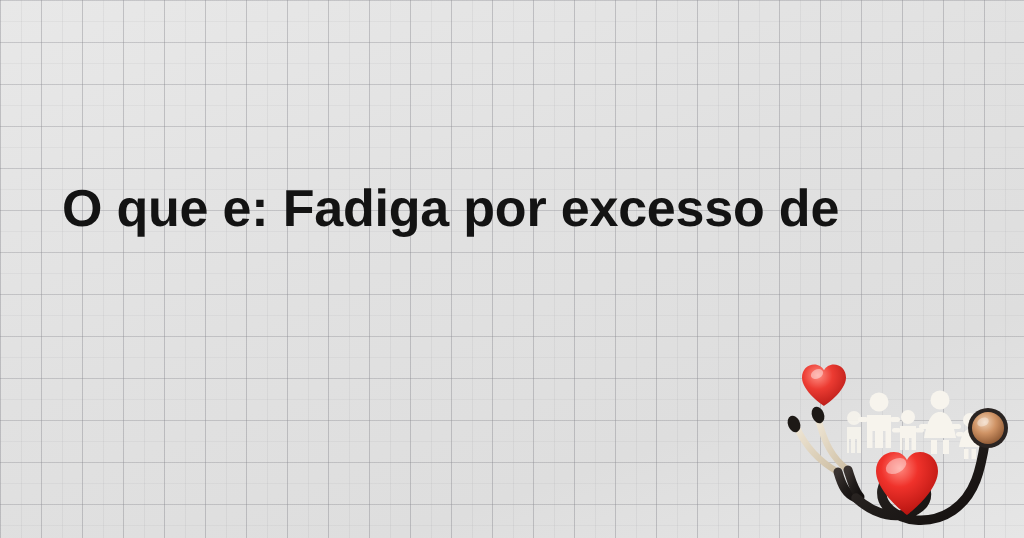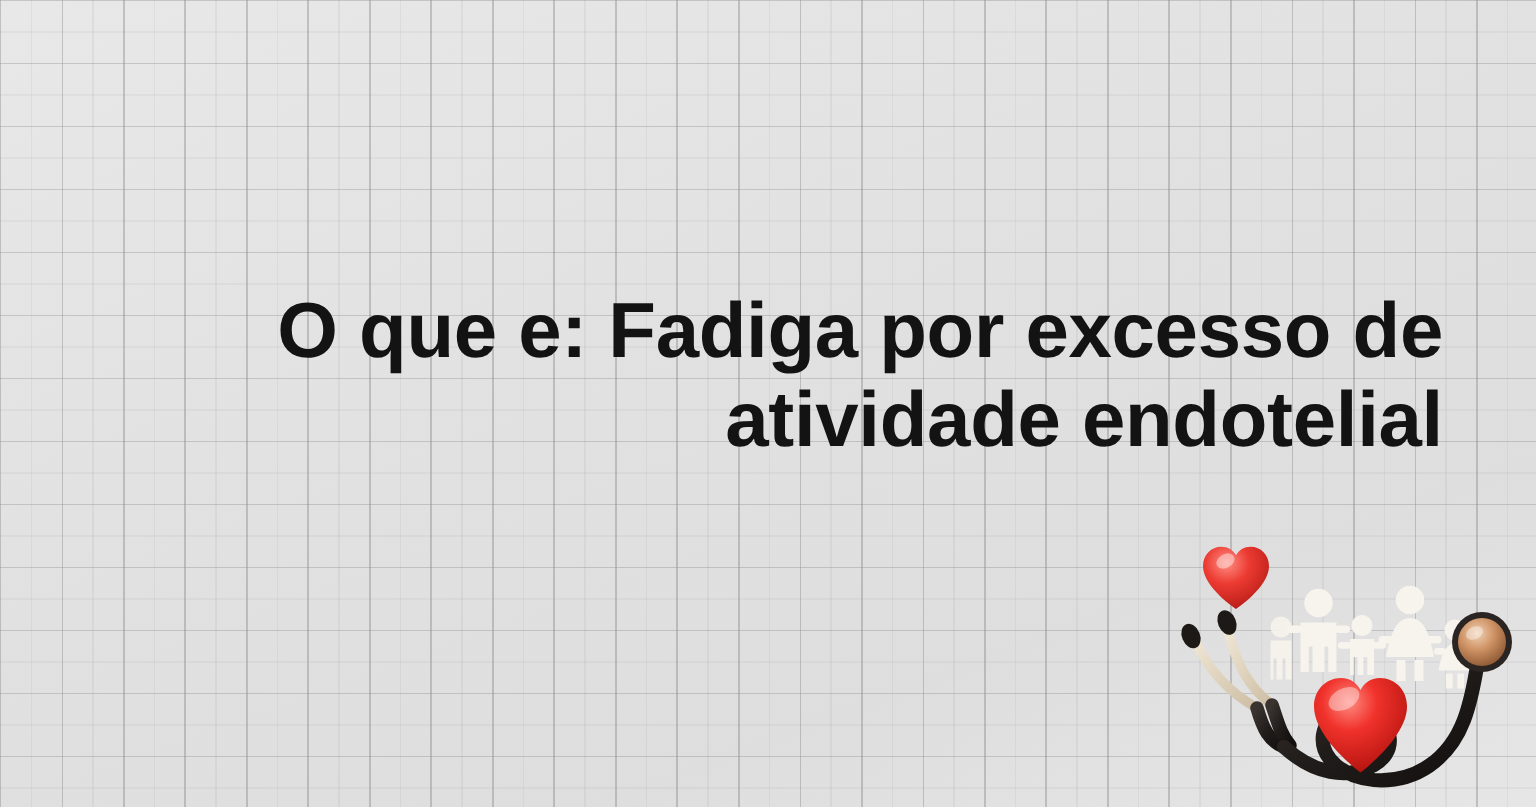--- a/index.html
+++ b/index.html
@@ -41,23 +41,23 @@
         rgba(0,0,0,0) 1px,
         rgba(0,0,0,0) 42px),
       
       linear-gradient(160deg, #e8e8e8 0%, #e1e1e1 45%, #dedede 75%, #e6e6e6 100%);
   }
 
   
   .headline {
     position: absolute;
     left: 62px;
-    top: 192px;
+    top: 180px;
     width: 900px;
-    text-align: right;
+    text-align: left;
     color: #131313;
     font-size: 52px;
     font-weight: bold;
     line-height: 1.13;
     letter-spacing: -0.2px;
     text-rendering: geometricPrecision;
   }
   .headline .ln { display: block; }
 
   
@@ -80,21 +80,20 @@
   }
   .artwork svg { display: block; }
 </style>
 </head>
 <body>
 
 <div id="canvas">
 
   <div class="headline">
     <span class="ln">O que e: Fadiga por excesso de</span>
-    <span class="ln">atividade endotelial</span>
   </div>
 
 
   <div class="artwork">
     <svg width="244" height="196" viewBox="0 0 244 196" xmlns="http://www.w3.org/2000/svg">
       <defs>
         <radialGradient id="gHeartBig" cx="38%" cy="26%" r="78%">
           <stop offset="0%" stop-color="#ff8a80"></stop>
           <stop offset="38%" stop-color="#f0322b"></stop>
           <stop offset="100%" stop-color="#b3120e"></stop>

